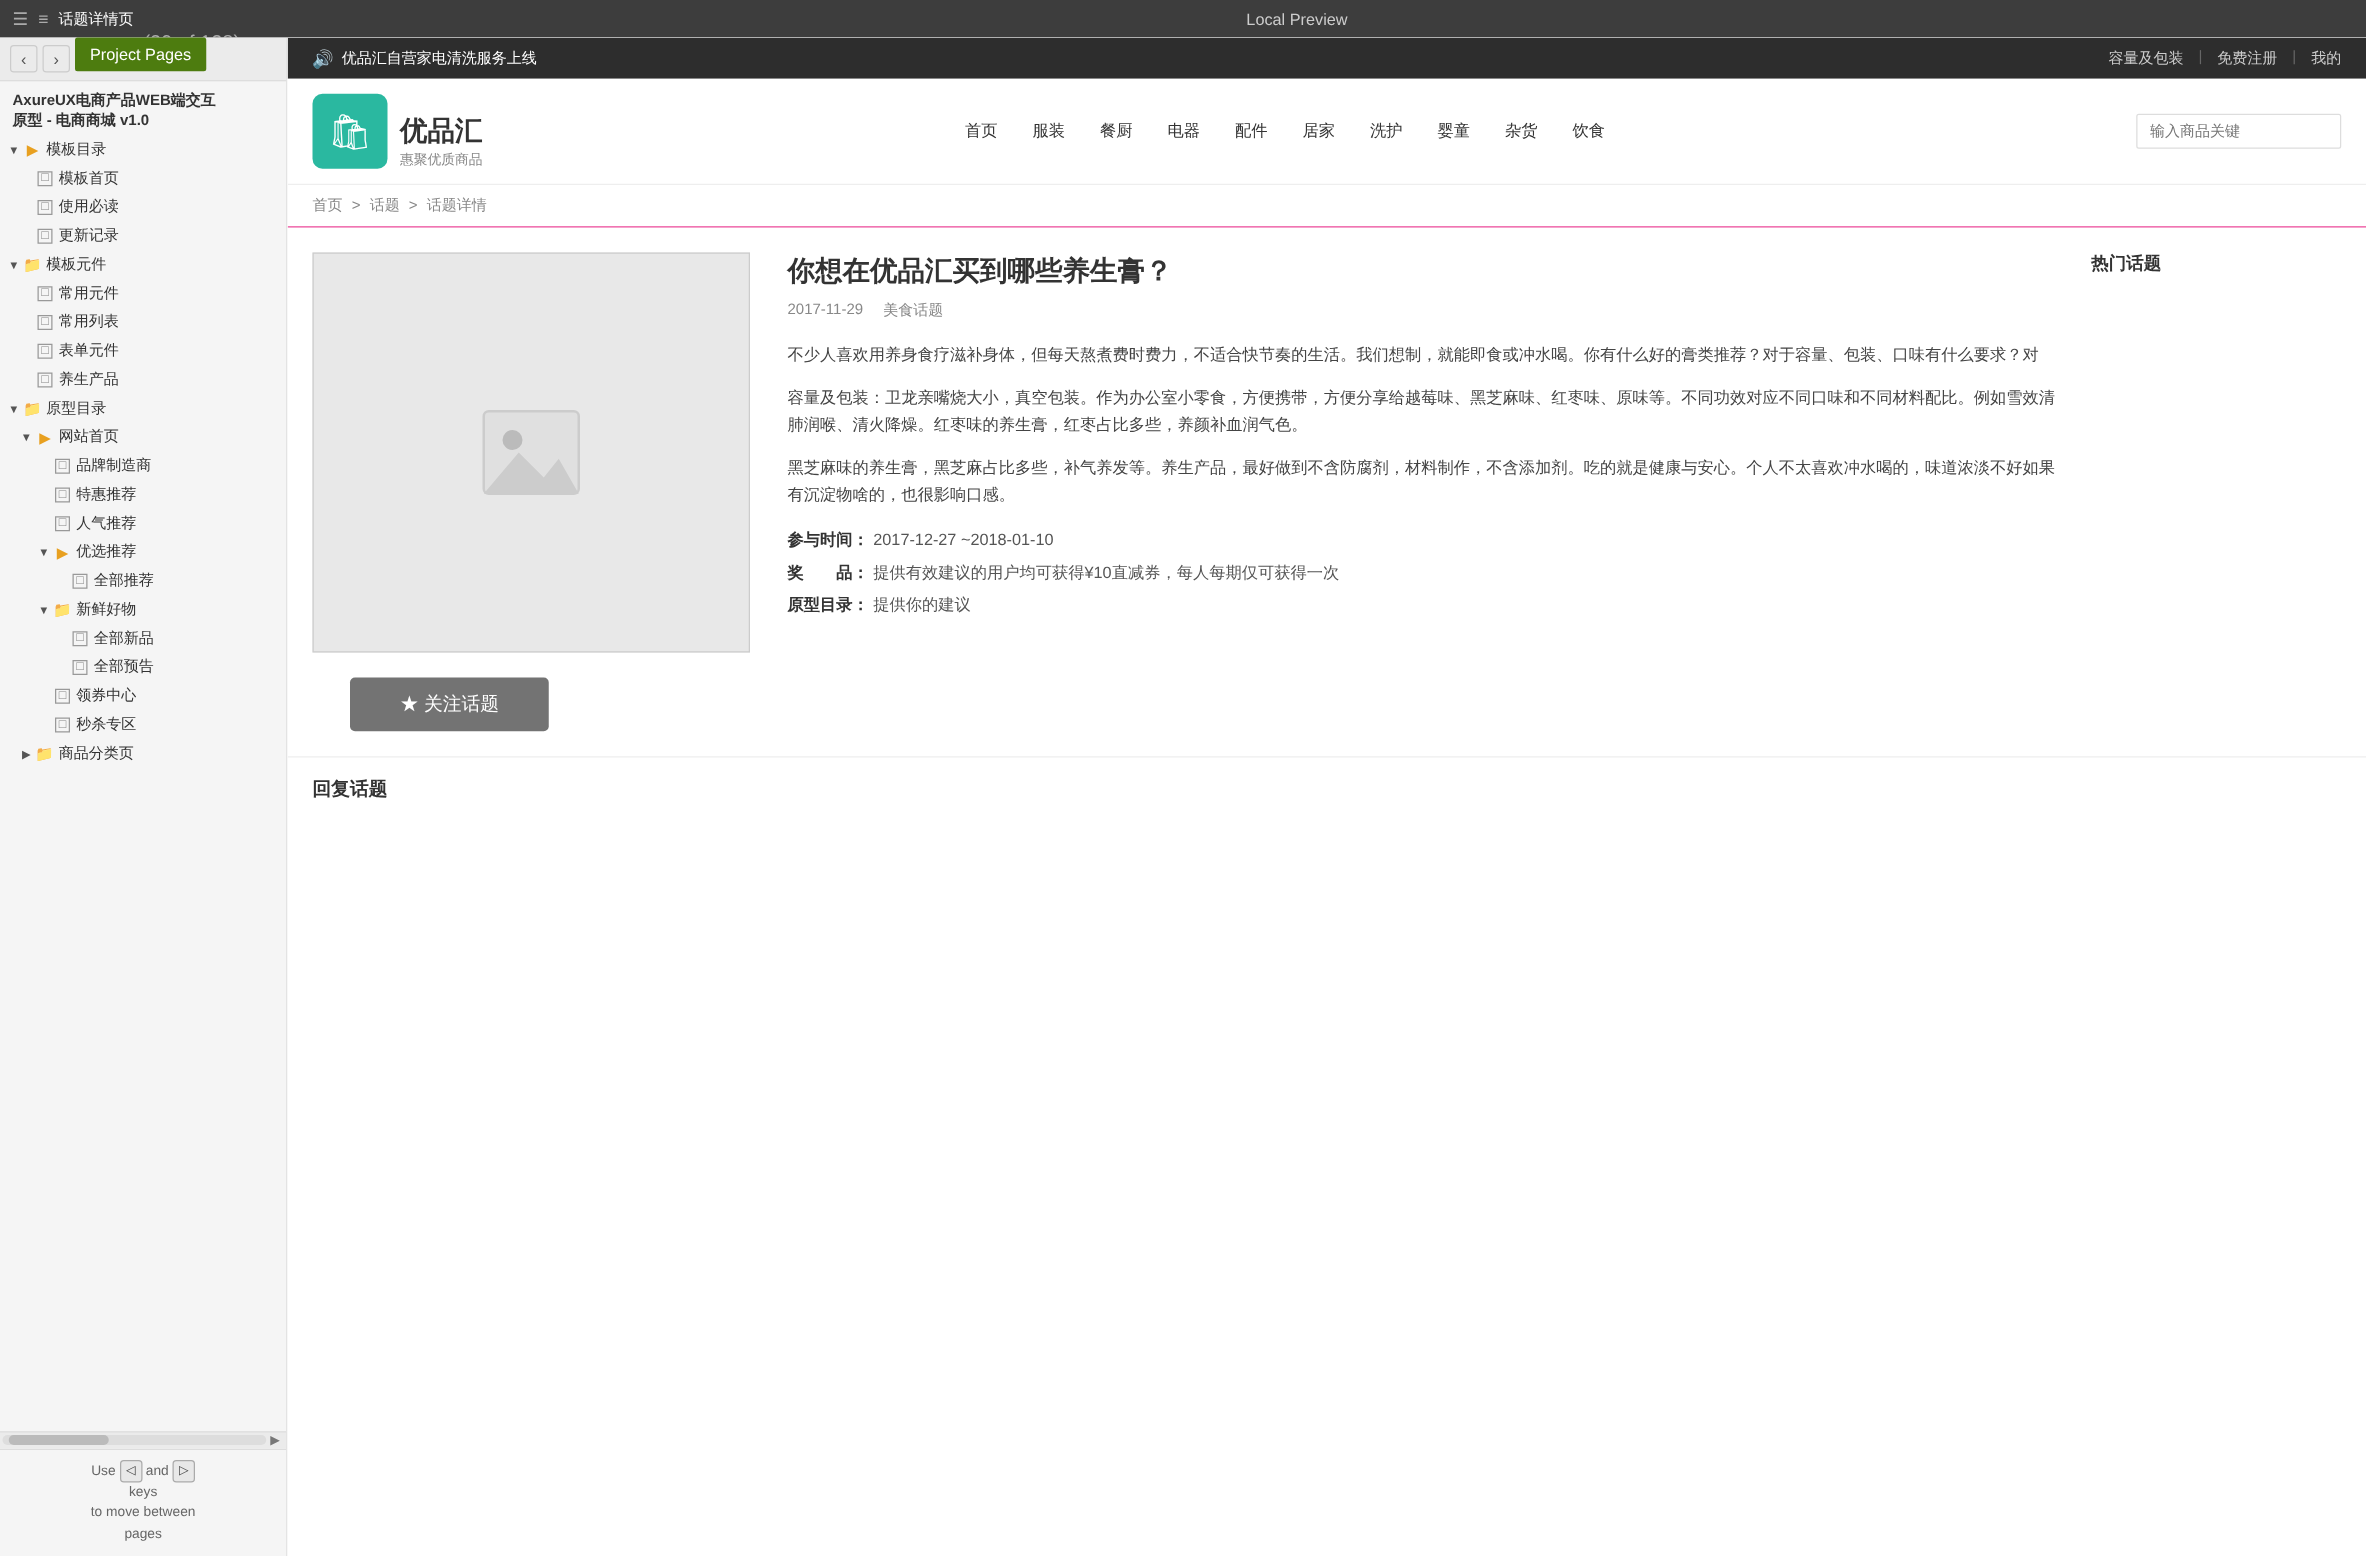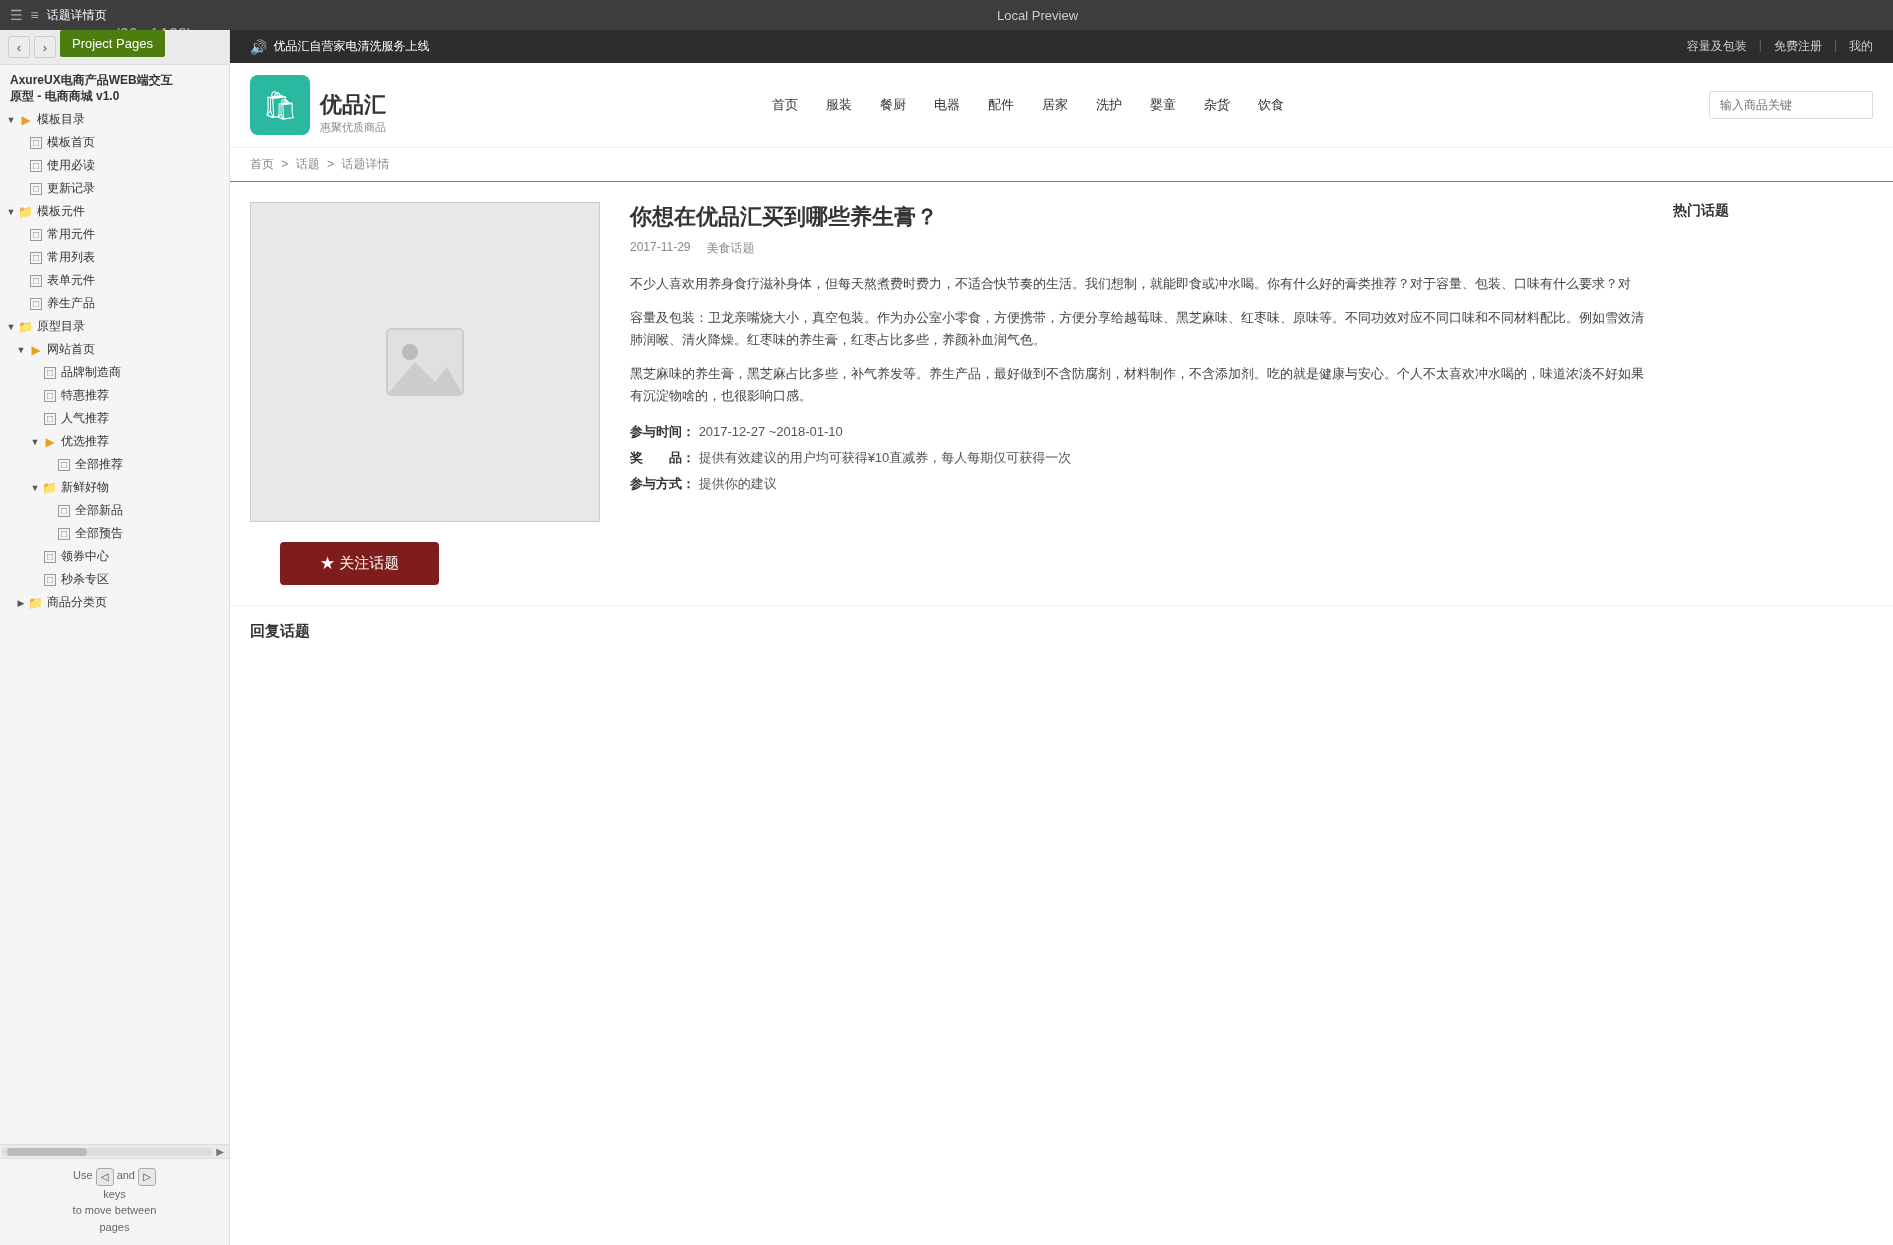--- a/index.html
+++ b/index.html
@@ -300,21 +300,21 @@
       background: #e8e8e8;
       border: 1px solid #ccc;
       display: flex;
       align-items: center;
       justify-content: center;
       margin-bottom: 20px;
     }
 
     
     .follow-btn {
-      background: #7f1d1d;
+      background: #737373;
       color: #fff;
       border: none;
       padding: 12px 40px;
       font-size: 15px;
       border-radius: 4px;
       cursor: pointer;
       display: flex;
       align-items: center;
       gap: 8px;
       margin-left: 30px;
@@ -648,21 +648,21 @@
           <div class="topic-participation">
             <div>
               <span class="label">参与时间：</span>
               <span class="value">2017-12-27 ~2018-01-10</span>
             </div>
             <div>
               <span class="label">奖　　品：</span>
               <span class="value">提供有效建议的用户均可获得¥10直减券，每人每期仅可获得一次</span>
             </div>
             <div>
-              <span class="label">参与方式：</span>
+              <span class="label">原型目录：</span>
               <span class="value">提供你的建议</span>
             </div>
           </div>
         </div>
 
         <div class="topic-right">
           <div class="hot-topics">
             <div class="hot-topics-title">热门话题</div>
           </div>
         </div>

